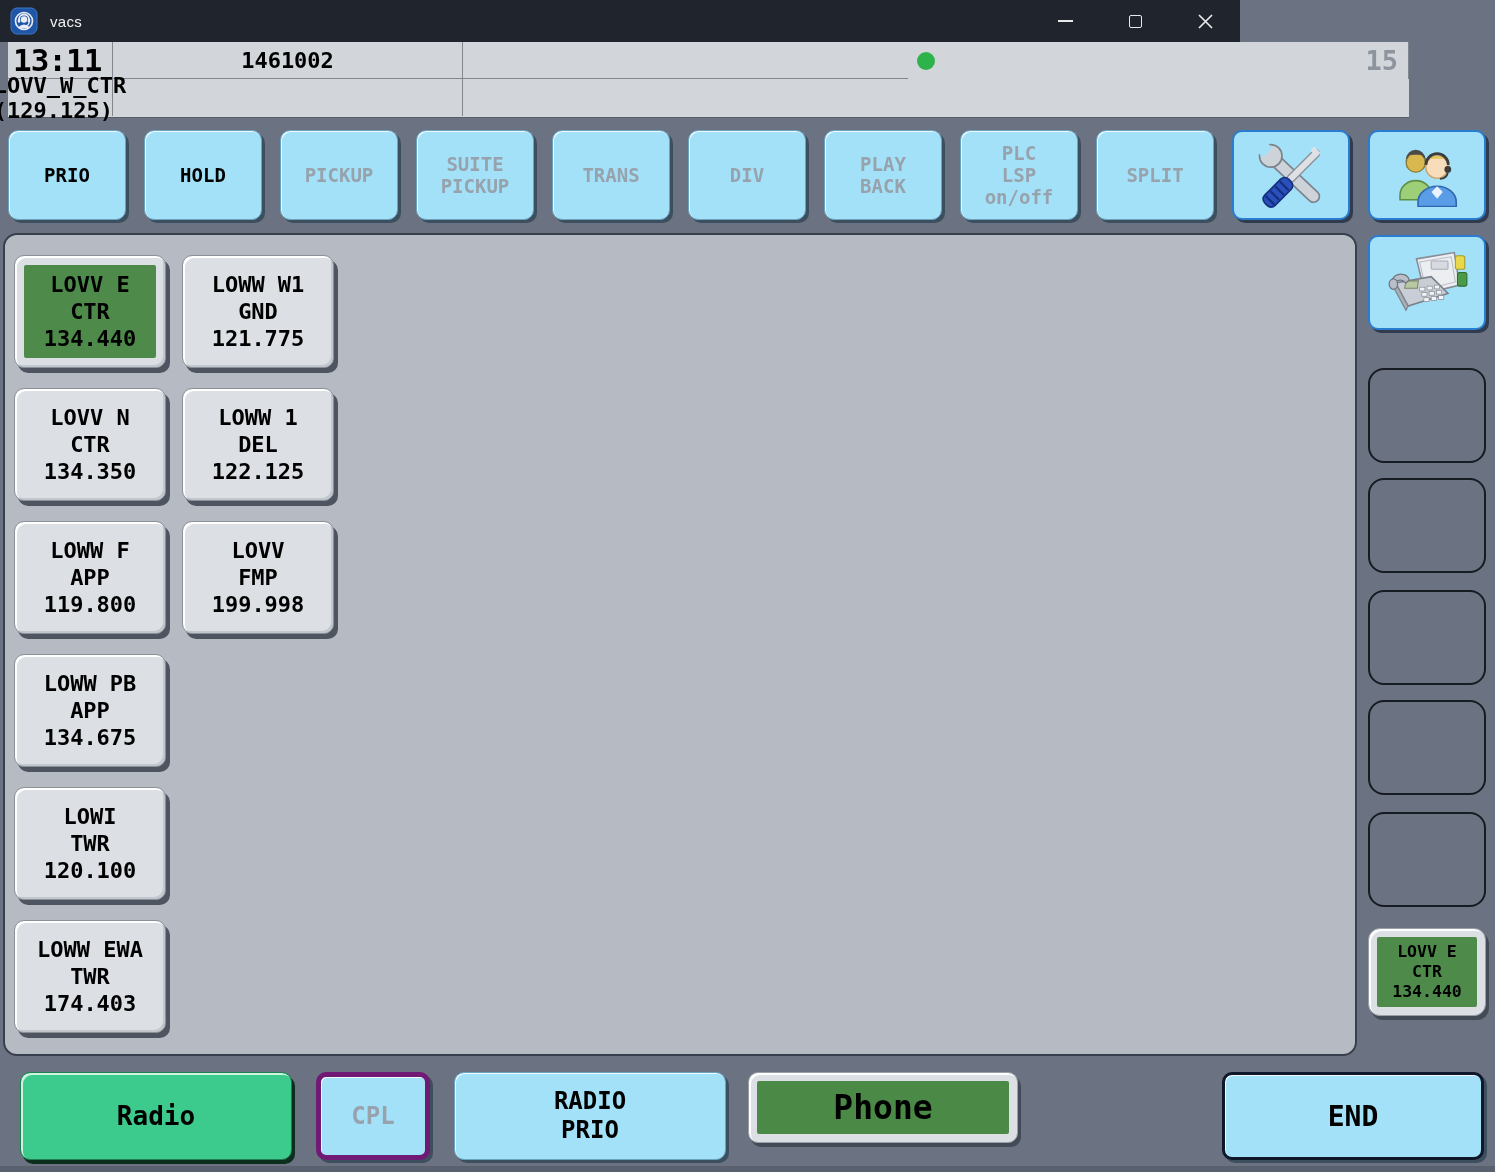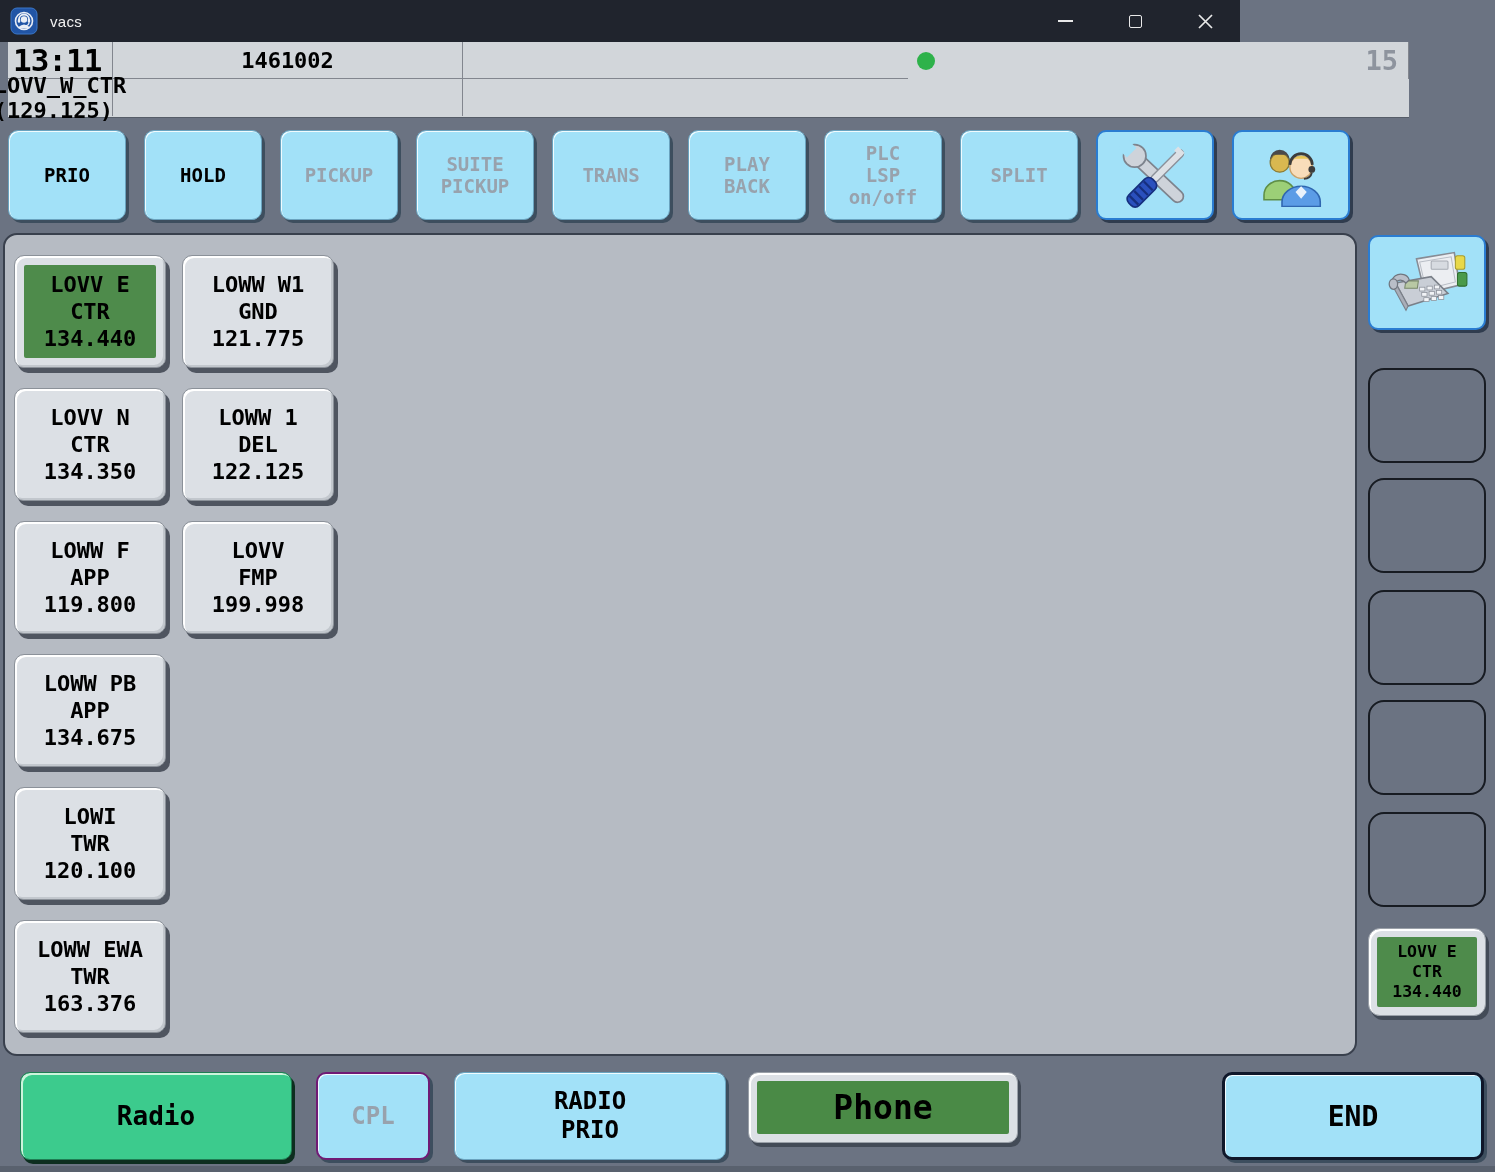--- a/index.html
+++ b/index.html
@@ -84,21 +84,21 @@
   .side-active .fill-green { inset:8px; }
 
   
   .fbtn { position:absolute; top:1072px; height:88px; border-radius:10px;
           display:flex; align-items:center; justify-content:center; text-align:center;
           font-weight:bold; white-space:pre-line; }
   .f-radio { left:20px; width:272px; font-size:26px;
              background:#3ccb8d; border:1px solid #1f7d53;
              box-shadow:3px 4px 0 #0d2e1f, inset 2px 2px 0 #cdf3dc; }
   .f-cpl  { left:316px; width:114px; font-size:24px; background:#a2e1f8;
-            border:2px solid #701a75; color:#98a2ad;
+            border:5px solid #701a75; color:#98a2ad;
             box-shadow:3px 3px 0 rgba(16,41,58,.5), inset 1px 1px 0 rgba(255,255,255,.85); }
   .f-rp   { left:454px; width:272px; font-size:24px; line-height:29px; background:#a2e1f8;
             border:1px solid #6aa3bf;
             box-shadow:3px 3px 0 rgba(16,41,58,.5), inset 1px 1px 0 rgba(255,255,255,.85); }
   .f-phone{ left:748px; width:270px; font-size:33px; top:1072px; height:71px; }
   .f-phone .fill-green { inset:8px; border-radius:2px; background:#4a8a46; }
   .f-end  { left:1222px; width:262px; font-size:28px; background:#a2e1f8;
             border:3px solid #0f172a;
             box-shadow:3px 3px 0 rgba(16,41,58,.5), inset 1px 1px 0 rgba(255,255,255,.85); }
 
@@ -148,20 +148,21 @@
   <div class="hcell r2 last"></div>
 </div>
 
 <div class="toolbar">
   <div class="tbtn"><span class="lbl">PRIO</span></div>
   <div class="tbtn"><span class="lbl">HOLD</span></div>
   <div class="tbtn disabled"><span class="lbl">PICKUP</span></div>
   <div class="tbtn disabled"><span class="lbl">SUITE
 PICKUP</span></div>
   <div class="tbtn disabled"><span class="lbl">TRANS</span></div>
+  <div class="tbtn disabled"><span class="lbl">DIV</span></div>
   <div class="tbtn disabled"><span class="lbl">PLAY
 BACK</span></div>
   <div class="tbtn disabled"><span class="lbl">PLC
 LSP
 on/off</span></div>
   <div class="tbtn disabled"><span class="lbl">SPLIT</span></div>
 
   <div class="tbtn icon-btn">
     <svg width="72" height="70" viewBox="0 0 64 62">
       <line x1="18" y1="18" x2="52" y2="50" stroke="#7d838d" stroke-width="12" stroke-linecap="round"></line>
@@ -237,21 +238,21 @@
 134.675</span>
     </div>
     <div class="freq" style="grid-column:1;grid-row:5">
       <span class="lbl">LOWI
 TWR
 120.100</span>
     </div>
     <div class="freq" style="grid-column:1;grid-row:6">
       <span class="lbl">LOWW EWA
 TWR
-163.376</span>
+174.403</span>
     </div>
   </div>
 </div>
 
 <div class="side-abs tbtn icon-btn" style="left:1368px;top:235px;width:118px;height:95px;position:absolute">
   <svg width="84" height="70" viewBox="0 0 80 64">
     <path d="M30,9 L66,3 L71,34 L38,42 Z" fill="#eceef2" stroke="#878c95" stroke-width="1.5"></path>
     <path d="M33,12 L63,7 L67,31 L39,38 Z" fill="none" stroke="#b9bec6" stroke-width="1"></path>
     <rect x="44" y="11" width="16" height="8" rx="1" fill="#d7dbe1" stroke="#a7acb4" stroke-width="1"></rect>
     <rect x="67" y="6" width="9" height="13" rx="2" fill="#e8d84a" stroke="#a89c2e" stroke-width="1"></rect>

